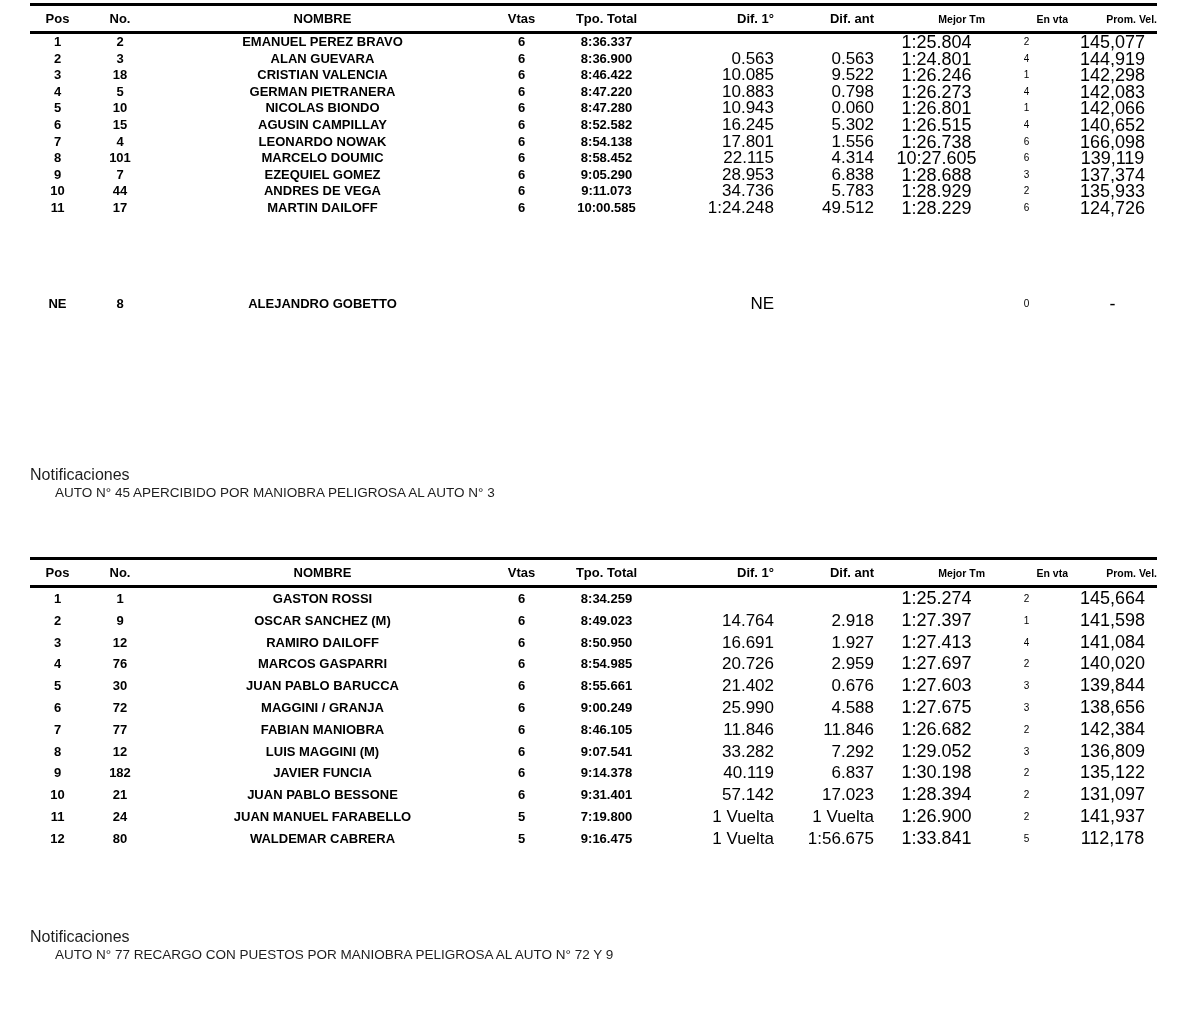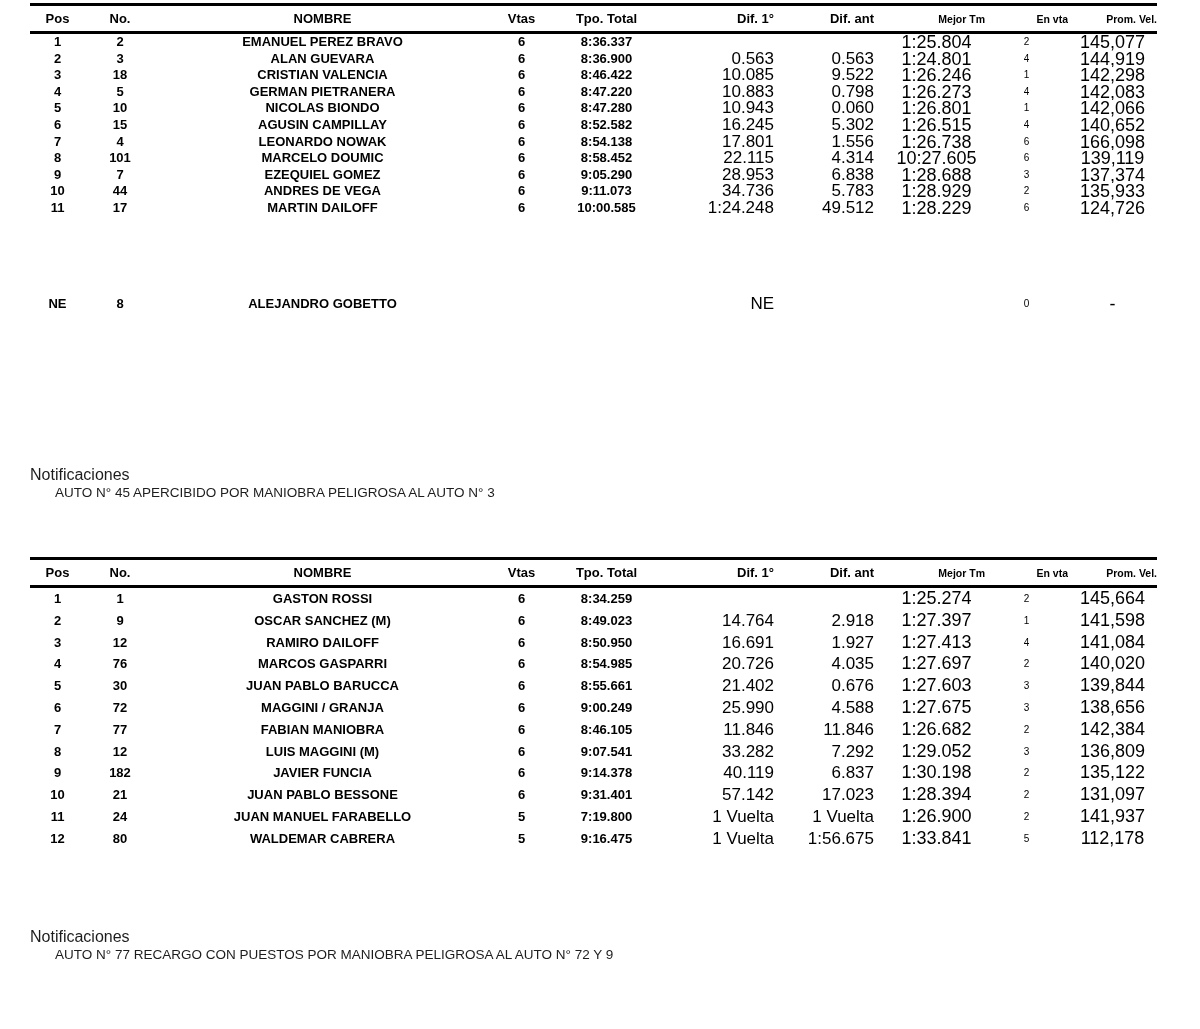--- a/index.html
+++ b/index.html
@@ -319,21 +319,21 @@
           <td class="col-8">4</td>
           <td class="col-9">141,084</td>
         </tr>
         <tr>
           <td class="col-0">4</td>
           <td class="col-1">76</td>
           <td class="col-2">MARCOS GASPARRI</td>
           <td class="col-3">6</td>
           <td class="col-4">8:54.985</td>
           <td class="col-5">20.726</td>
-          <td class="col-6">4.035</td>
+          <td class="col-6">2.959</td>
           <td class="col-7">1:27.697</td>
           <td class="col-8">2</td>
           <td class="col-9">140,020</td>
         </tr>
         <tr>
           <td class="col-0">5</td>
           <td class="col-1">30</td>
           <td class="col-2">JUAN PABLO BARUCCA</td>
           <td class="col-3">6</td>
           <td class="col-4">8:55.661</td>

